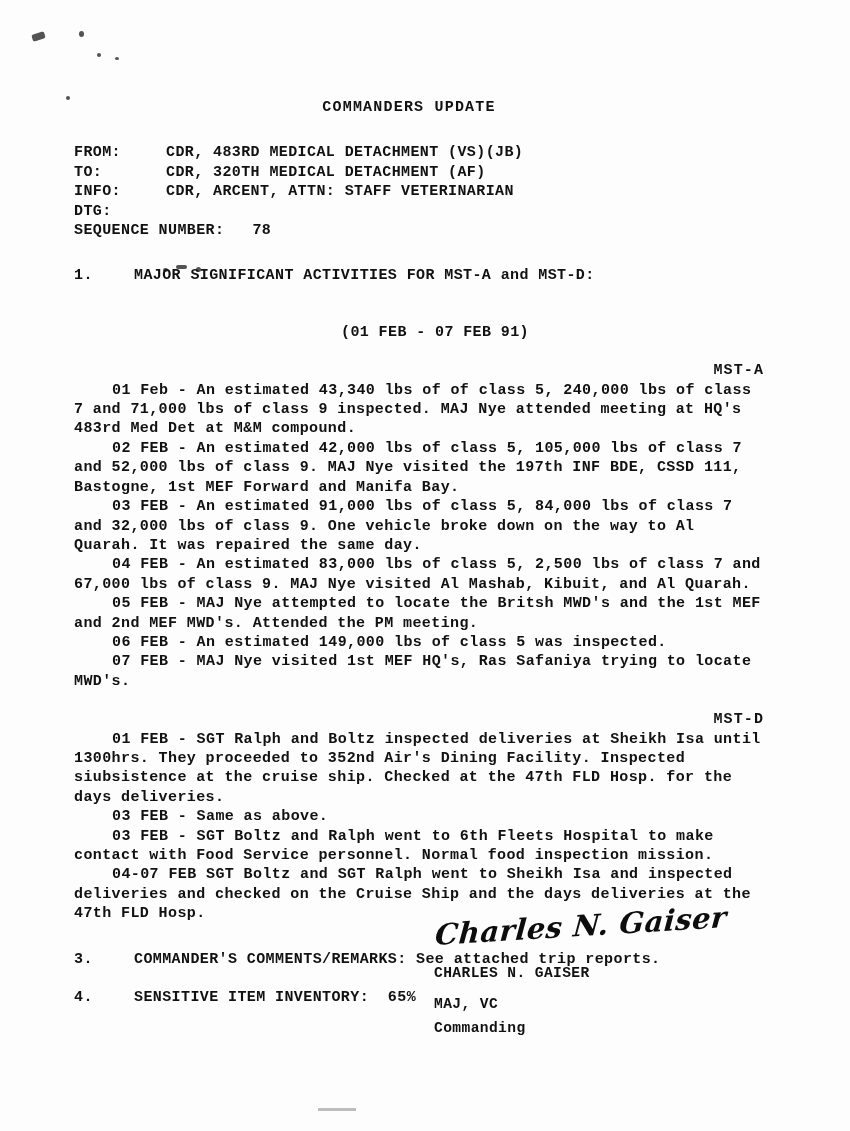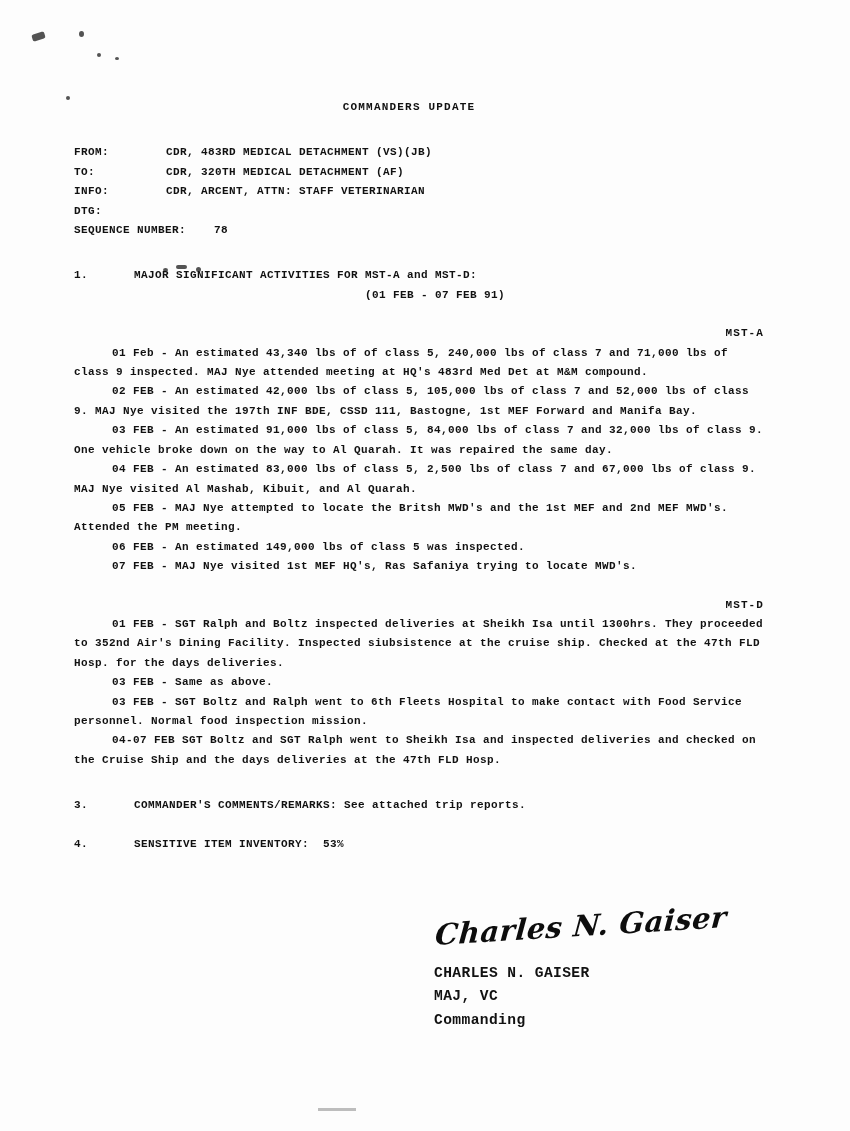--- a/index.html
+++ b/index.html
@@ -41,21 +41,21 @@
     left: 318px; top: 1108px;
     width: 38px; height: 3px;
     background: #bdbdbd;
   }
 
   .doc {
     position: absolute;
     left: 74px;
     top: 98px;
     width: 690px;
-    font-size: 11px;
+    font-size: 15px;
     line-height: 19.4px;
     letter-spacing: 0.4px;
     font-weight: bold;
   }
   .center { text-align: center; }
   .title {
     text-align: center;
     letter-spacing: 1.2px;
     margin-left: -20px;
   }
@@ -148,21 +148,21 @@
         <span>78</span>
       </div>
     </div>
 
     <div class="gap-md"></div>
 
     <div class="num-row">
       <span class="num-tag">1.</span>
       <span class="num-body">MAJOR SIGNIFICANT ACTIVITIES FOR MST-A and MST-D:</span>
     </div>
-    <div class="center" style="margin-left:32px;">(01 FEB - 07 FEB 91)</div>
+    <div class="center" style="margin-left:32px;margin-top:37px;">(01 FEB - 07 FEB 91)</div>
 
     <div class="gap-sm"></div>
 
     <div class="subhead">MST-A</div>
 
     <div class="para">01 Feb -  An estimated 43,340 lbs of of class 5, 240,000 lbs of class 7 and 71,000 lbs of class 9 inspected.  MAJ Nye attended meeting at HQ's 483rd Med Det at M&amp;M compound.</div>
     <div class="para">02 FEB - An estimated 42,000 lbs of class 5, 105,000 lbs of class 7 and 52,000 lbs of class 9.  MAJ Nye visited the 197th INF BDE, CSSD 111, Bastogne, 1st MEF Forward and Manifa Bay.</div>
     <div class="para">03 FEB - An estimated 91,000 lbs of class 5, 84,000 lbs of class 7 and 32,000 lbs of class 9.  One vehicle broke down on the way to Al Quarah.  It was repaired the same day.</div>
     <div class="para">04 FEB - An estimated 83,000 lbs of class 5, 2,500 lbs of class 7 and 67,000 lbs of class 9.  MAJ Nye visited Al Mashab, Kibuit, and Al Quarah.</div>
     <div class="para">05 FEB - MAJ Nye attempted to locate the Britsh MWD's and the 1st MEF and 2nd MEF MWD's.  Attended the PM meeting.</div>
@@ -182,25 +182,25 @@
 
     <div class="num-row">
       <span class="num-tag">3.</span>
       <span class="num-body">COMMANDER'S COMMENTS/REMARKS: See attached trip reports.</span>
     </div>
 
     <div class="gap-sm"></div>
 
     <div class="num-row">
       <span class="num-tag">4.</span>
-      <span class="num-body">SENSITIVE ITEM INVENTORY:  53%</span>
+      <span class="num-body">SENSITIVE ITEM INVENTORY:  65%</span>
     </div>
 
   </div>
 
   <div class="sig-area">
     <div class="signature">Charles N. Gaiser</div>
     <div class="sig-name">CHARLES N. GAISER</div>
-    <div class="sig-name" style="margin-top:4px;">MAJ, VC</div>
+    <div class="sig-name" style="margin-top:12px;">MAJ, VC</div>
     <div class="sig-name" style="margin-top:4px;">Commanding</div>
   </div>
 
 </div>
 
 </body></html>

